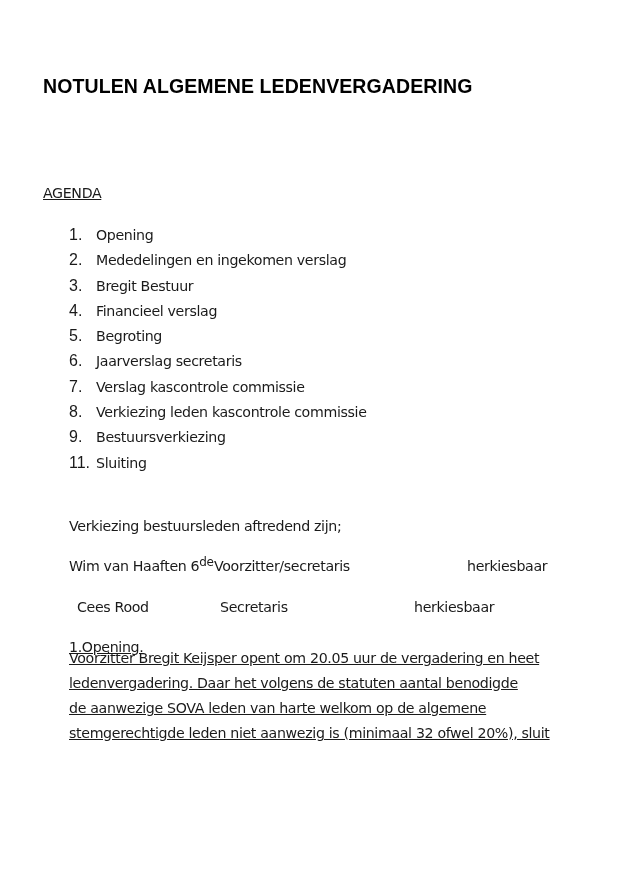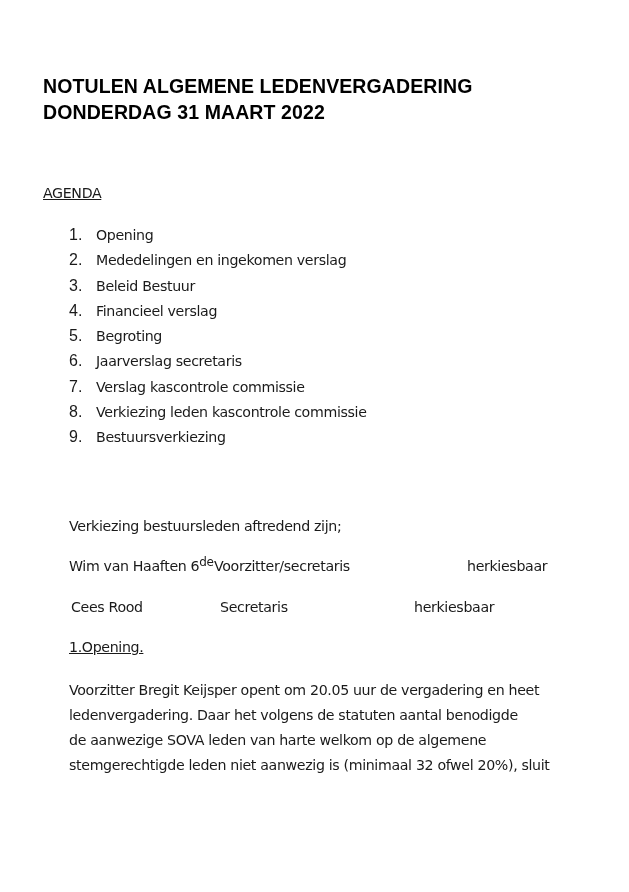--- a/index.html
+++ b/index.html
@@ -95,51 +95,51 @@
     .section-heading {
       position: absolute;
       left: 69px;
       top: 639px;
       text-decoration: underline;
       margin: 0;
     }
     .paragraph {
       position: absolute;
       left: 69px;
-      top: 678px;
+      top: 646px;
       width: 530px;
       margin: 0;
       line-height: 25px;
+      text-decoration: underline;
     }
     .paragraph span { display: block; white-space: nowrap; }
   </style>
 </head>
 <body>
 
 <div class="page">
 
   <h1 class="title">
     <span>NOTULEN ALGEMENE LEDENVERGADERING</span>
-    <span>DONDERDAG 31 MAART 2022</span>
   </h1>
 
   <p class="agenda-heading body-text">AGENDA</p>
 
   <ol class="agenda-list body-text">
     <li>
         <span class="num">1.</span>
         <span class="label">Opening</span>
       </li>
     <li>
         <span class="num">2.</span>
         <span class="label">Mededelingen en ingekomen verslag</span>
       </li>
     <li>
         <span class="num">3.</span>
-        <span class="label">Beleid Bestuur</span>
+        <span class="label">Bregit Bestuur</span>
       </li>
     <li>
         <span class="num">4.</span>
         <span class="label">Financieel verslag</span>
       </li>
     <li>
         <span class="num">5.</span>
         <span class="label">Begroting</span>
       </li>
     <li>
@@ -151,32 +151,36 @@
         <span class="label">Verslag kascontrole commissie</span>
       </li>
     <li>
         <span class="num">8.</span>
         <span class="label">Verkiezing leden kascontrole commissie</span>
       </li>
     <li>
         <span class="num">9.</span>
         <span class="label">Bestuursverkiezing</span>
       </li>
+    <li>
+        <span class="num">11.</span>
+        <span class="label">Sluiting</span>
+      </li>
   </ol>
 
   <p class="line line-verkiezing body-text">Verkiezing bestuursleden aftredend zijn;</p>
 
   <div class="line line-wim body-text">
     <span class="col" style="left:0;"><span>Wim van Haaften 6</span><sup>de</sup></span>
     <span class="col" style="left:145px;">Voorzitter/secretaris</span>
     <span class="col" style="left:398px;">herkiesbaar</span>
   </div>
 
   <div class="line line-cees body-text">
-    <span class="col" style="left:2px;">Cees Rood</span>
+    <span class="col" style="left:8px;">Cees Rood</span>
     <span class="col" style="left:151px;text-align:center;">Secretaris</span>
     <span class="col" style="left:345px;">herkiesbaar</span>
   </div>
 
   <p class="section-heading body-text">1.Opening.</p>
 
   <p class="paragraph body-text">
     <span>Voorzitter Bregit Keijsper opent om 20.05 uur de vergadering en heet</span>
     <span>ledenvergadering. Daar het volgens de statuten aantal benodigde</span>
     <span>de aanwezige SOVA leden van harte welkom op de algemene</span>

